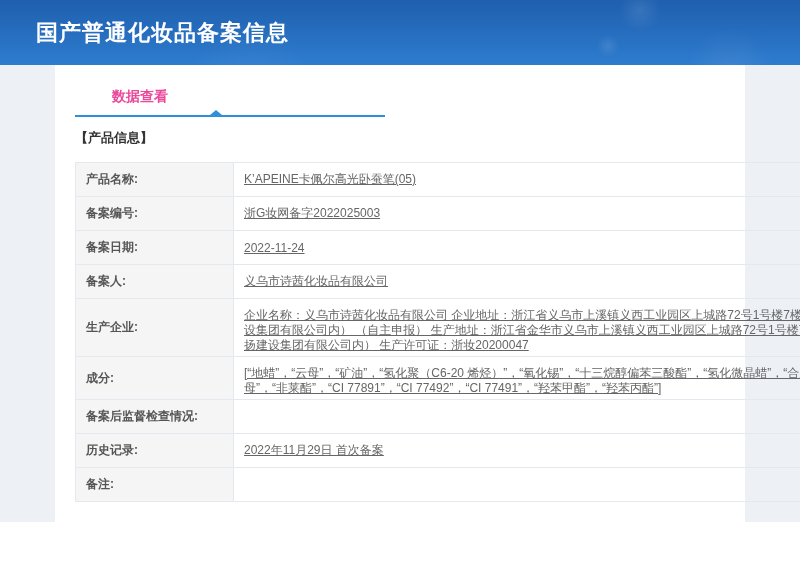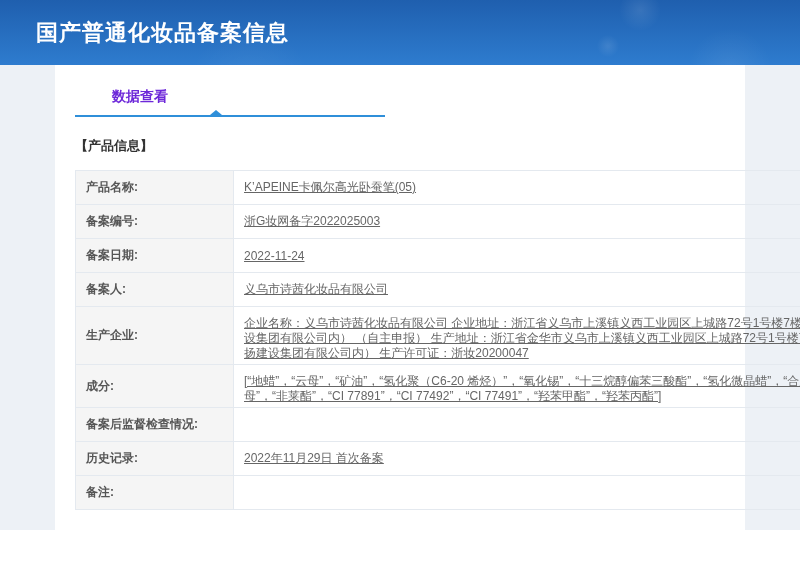--- a/index.html
+++ b/index.html
@@ -24,31 +24,31 @@
     line-height: 65px;
     padding-left: 36px;
   }
 
   
   .main-bg { background: #edf1f6; padding: 0 55px; }
   .card { background: #ffffff; padding: 22px 16px 20px 20px; min-height: 443px; }
 
   
   .tab-row { padding-left: 37px; }
-  .tab-label { color: #6d28d9; font-size: 14px; font-weight: bold; cursor: pointer; display: inline-block; }
+  .tab-label { color: #ec4899; font-size: 14px; font-weight: bold; cursor: pointer; display: inline-block; }
   .tab-underline { position: relative; width: 310px; height: 2px; background: #2f8fd9; margin-top: 9px; }
   .tab-triangle {
     position: absolute; left: 135px; top: -5px; width: 0; height: 0;
     border-left: 6px solid transparent; border-right: 6px solid transparent;
     border-bottom: 5px solid #2f8fd9;
   }
 
   
   .section-title { font-size: 13px; font-weight: bold; color: #333333; }
-  .st-product { margin-top: 20px; }
+  .st-product { margin-top: 12px; }
 
   
   table.info { border-collapse: collapse; width: 790px; margin-top: 15px; border: 1px solid #c6d6e6; }
   table.info td { border: 1px solid #e4e9ef; font-size: 12px; vertical-align: middle; }
   td.lbl {
     width: 158px; background: #f5f5f5; color: #555555; font-weight: bold;
     padding: 8px 10px;
   }
   td.val { color: #666666; padding: 7px 10px; text-decoration: underline; }
   td.val.squash { line-height: 15px; padding-top: 9px; padding-bottom: 3px; }

